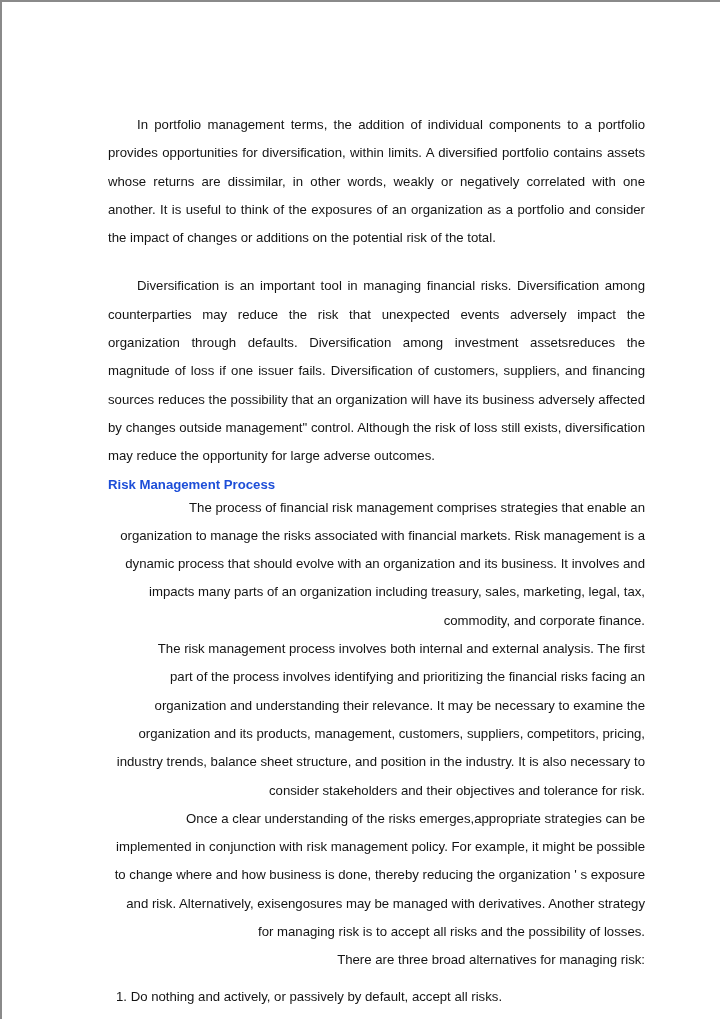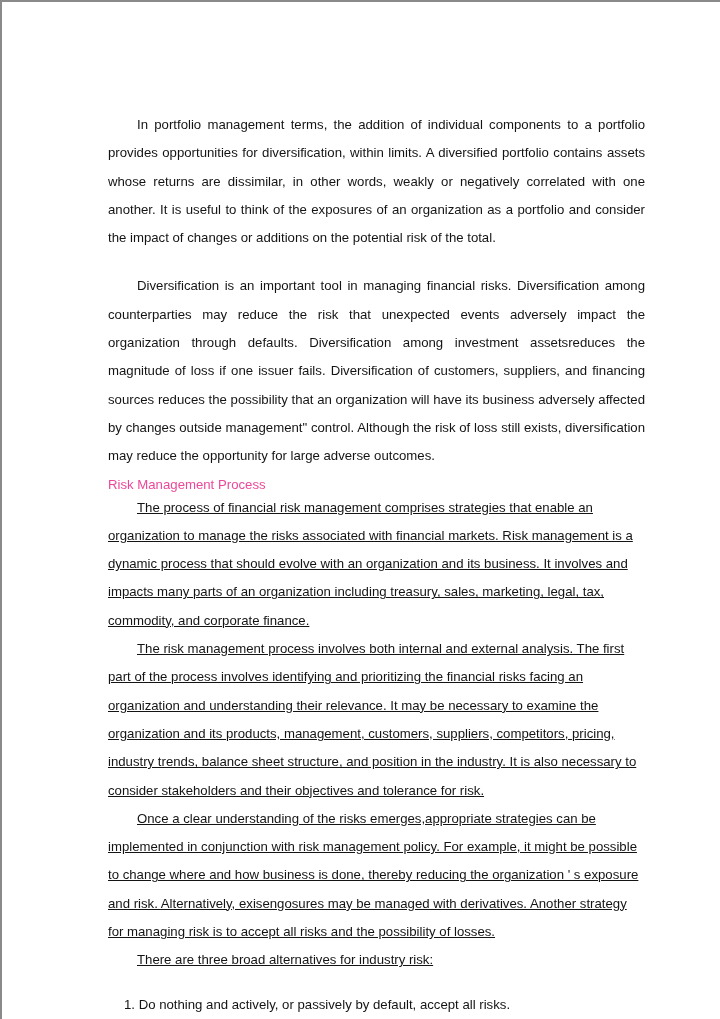--- a/index.html
+++ b/index.html
@@ -28,46 +28,45 @@
     .para {
       margin: 0;
       line-height: 28.3px;
       text-indent: 29px;
     }
     .para.justify {
       text-align: justify;
       margin-top: 20px;
     }
     .para.left {
-      text-align: left;
-      text-decoration: underline;
+      text-align: right;
     }
     .heading {
       margin: 0;
-      font-weight: normal;
+      font-weight: bold;
       font-size: 13.2px;
       line-height: 20px;
       margin-top: 4px;
       margin-bottom: -1px;
-      color: #ec4899;
+      color: #1d4ed8;
     }
     .list-item {
-      margin: 16px;
+      margin: 8px;
       line-height: 28.3px;
       text-indent: 0;
     }
   </style>
 </head>
 <body>
 
 <div class="page">
   <p class="para justify">In portfolio management terms, the addition of individual components to a portfolio provides opportunities for diversification, within limits. A diversified portfolio contains assets whose returns are dissimilar, in other words, weakly or negatively correlated with one another. It is useful to think of the exposures of an organization as a portfolio and consider the impact of changes or additions on the potential risk of the total.</p>
   <p class="para justify">Diversification is an important tool in managing financial risks. Diversification among counterparties may reduce the risk that unexpected events adversely impact the organization through defaults. Diversification among investment assetsreduces the magnitude of loss if one issuer fails. Diversification of customers, suppliers, and financing sources reduces the possibility that an organization will have its business adversely affected by changes outside management" control. Although the risk of loss still exists, diversification may reduce the opportunity for large adverse outcomes.</p>
 
   <h3 class="heading">Risk Management Process</h3>
 
   <p class="para left">The process of financial risk management comprises strategies that enable an organization to manage the risks associated with financial markets. Risk management is a dynamic process that should evolve with an organization and its business. It involves and impacts many parts of an organization including treasury, sales, marketing, legal, tax, commodity, and corporate finance.</p>
   <p class="para left">The risk management process involves both internal and external analysis. The first part of the process involves identifying and prioritizing the financial risks facing an organization and understanding their relevance. It may be necessary to examine the organization and its products, management, customers, suppliers, competitors, pricing, industry trends, balance sheet structure, and position in the industry. It is also necessary to consider stakeholders and their objectives and tolerance for risk.</p>
   <p class="para left">Once a clear understanding of the risks emerges,appropriate strategies can be implemented in conjunction with risk management policy. For example, it might be possible to change where and how business is done, thereby reducing the organization ' s exposure and risk. Alternatively, exisengosures may be managed with derivatives. Another strategy for managing risk is to accept all risks and the possibility of losses.</p>
-  <p class="para left">There are three broad alternatives for industry risk:</p>
+  <p class="para left">There are three broad alternatives for managing risk:</p>
 
   <p class="list-item">1. Do nothing and actively, or passively by default, accept all risks.</p>
 </div>
 
 </body></html>

